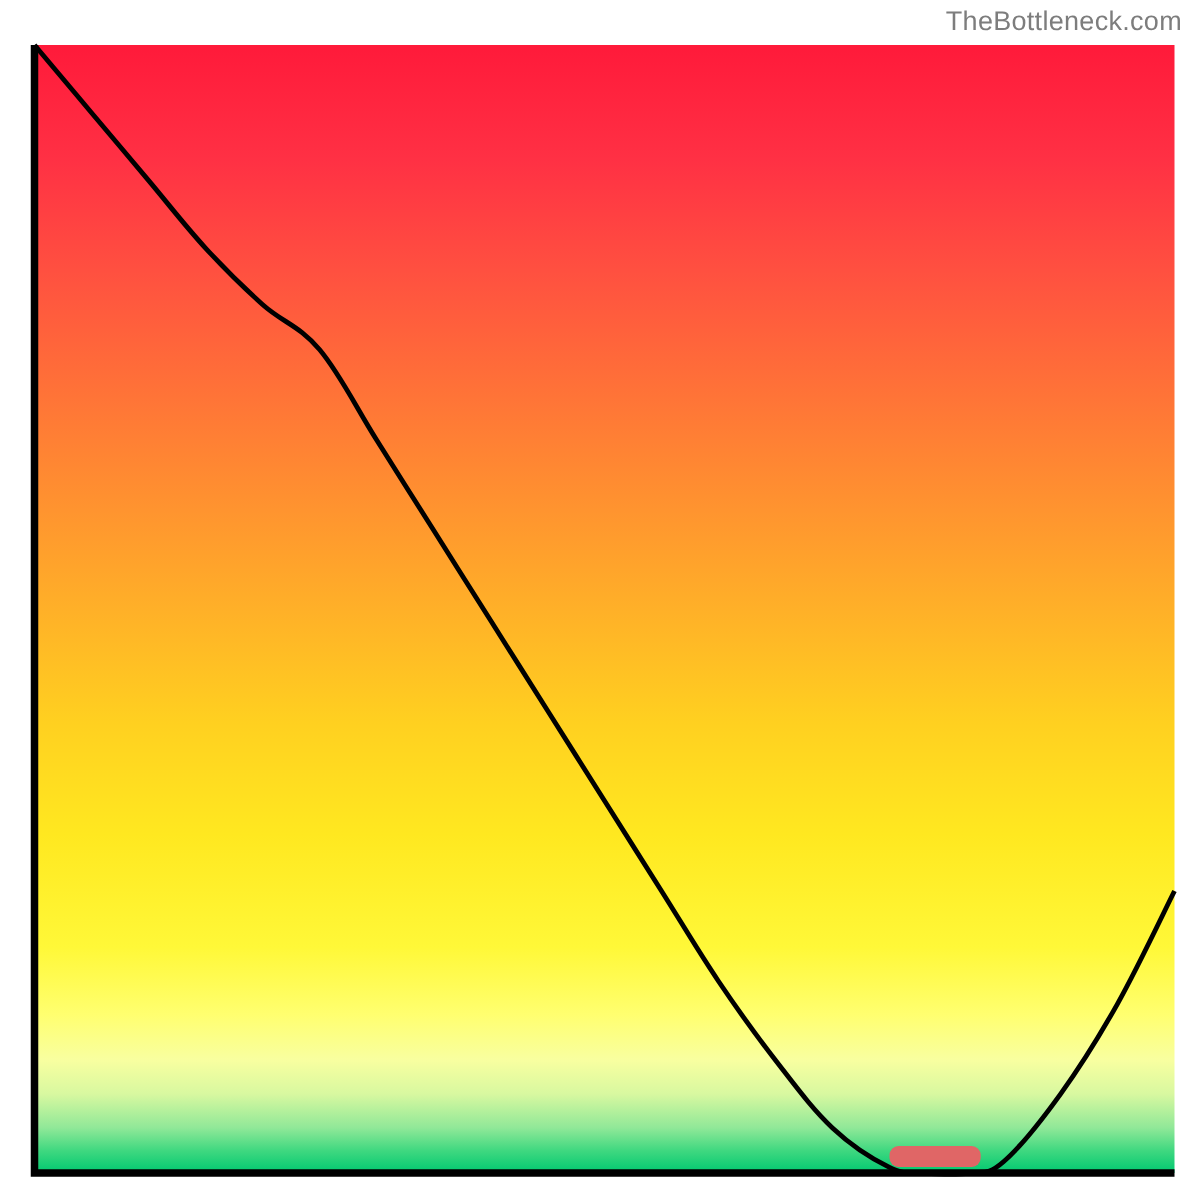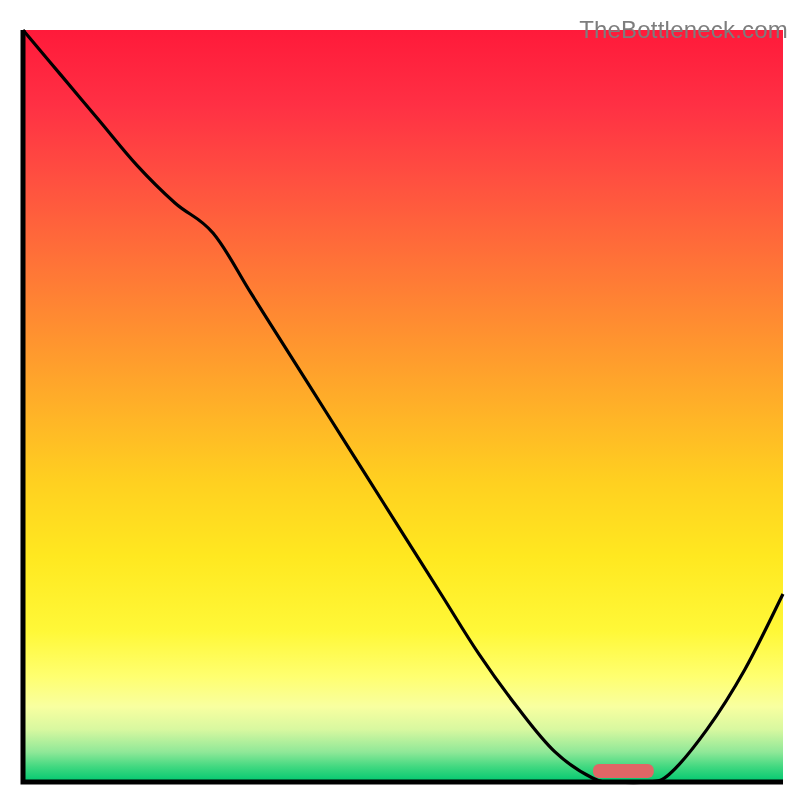--- a/index.html
+++ b/index.html
@@ -9,24 +9,24 @@
     height: 800px;
     background: #ffffff;
   }
   .container {
     position: relative;
     width: 800px;
     height: 800px;
   }
   .watermark {
     position: absolute;
-    top: 16px;
+    top: 4px;
     right: 12px;
     font-family: Arial, Helvetica, sans-serif;
-    font-size: 24px;
+    font-size: 18px;
     font-weight: 500;
     color: #7d7d7d;
     letter-spacing: 0.2px;
   }
   svg {
     display: block;
   }
 </style>
 </head>
 <body>

